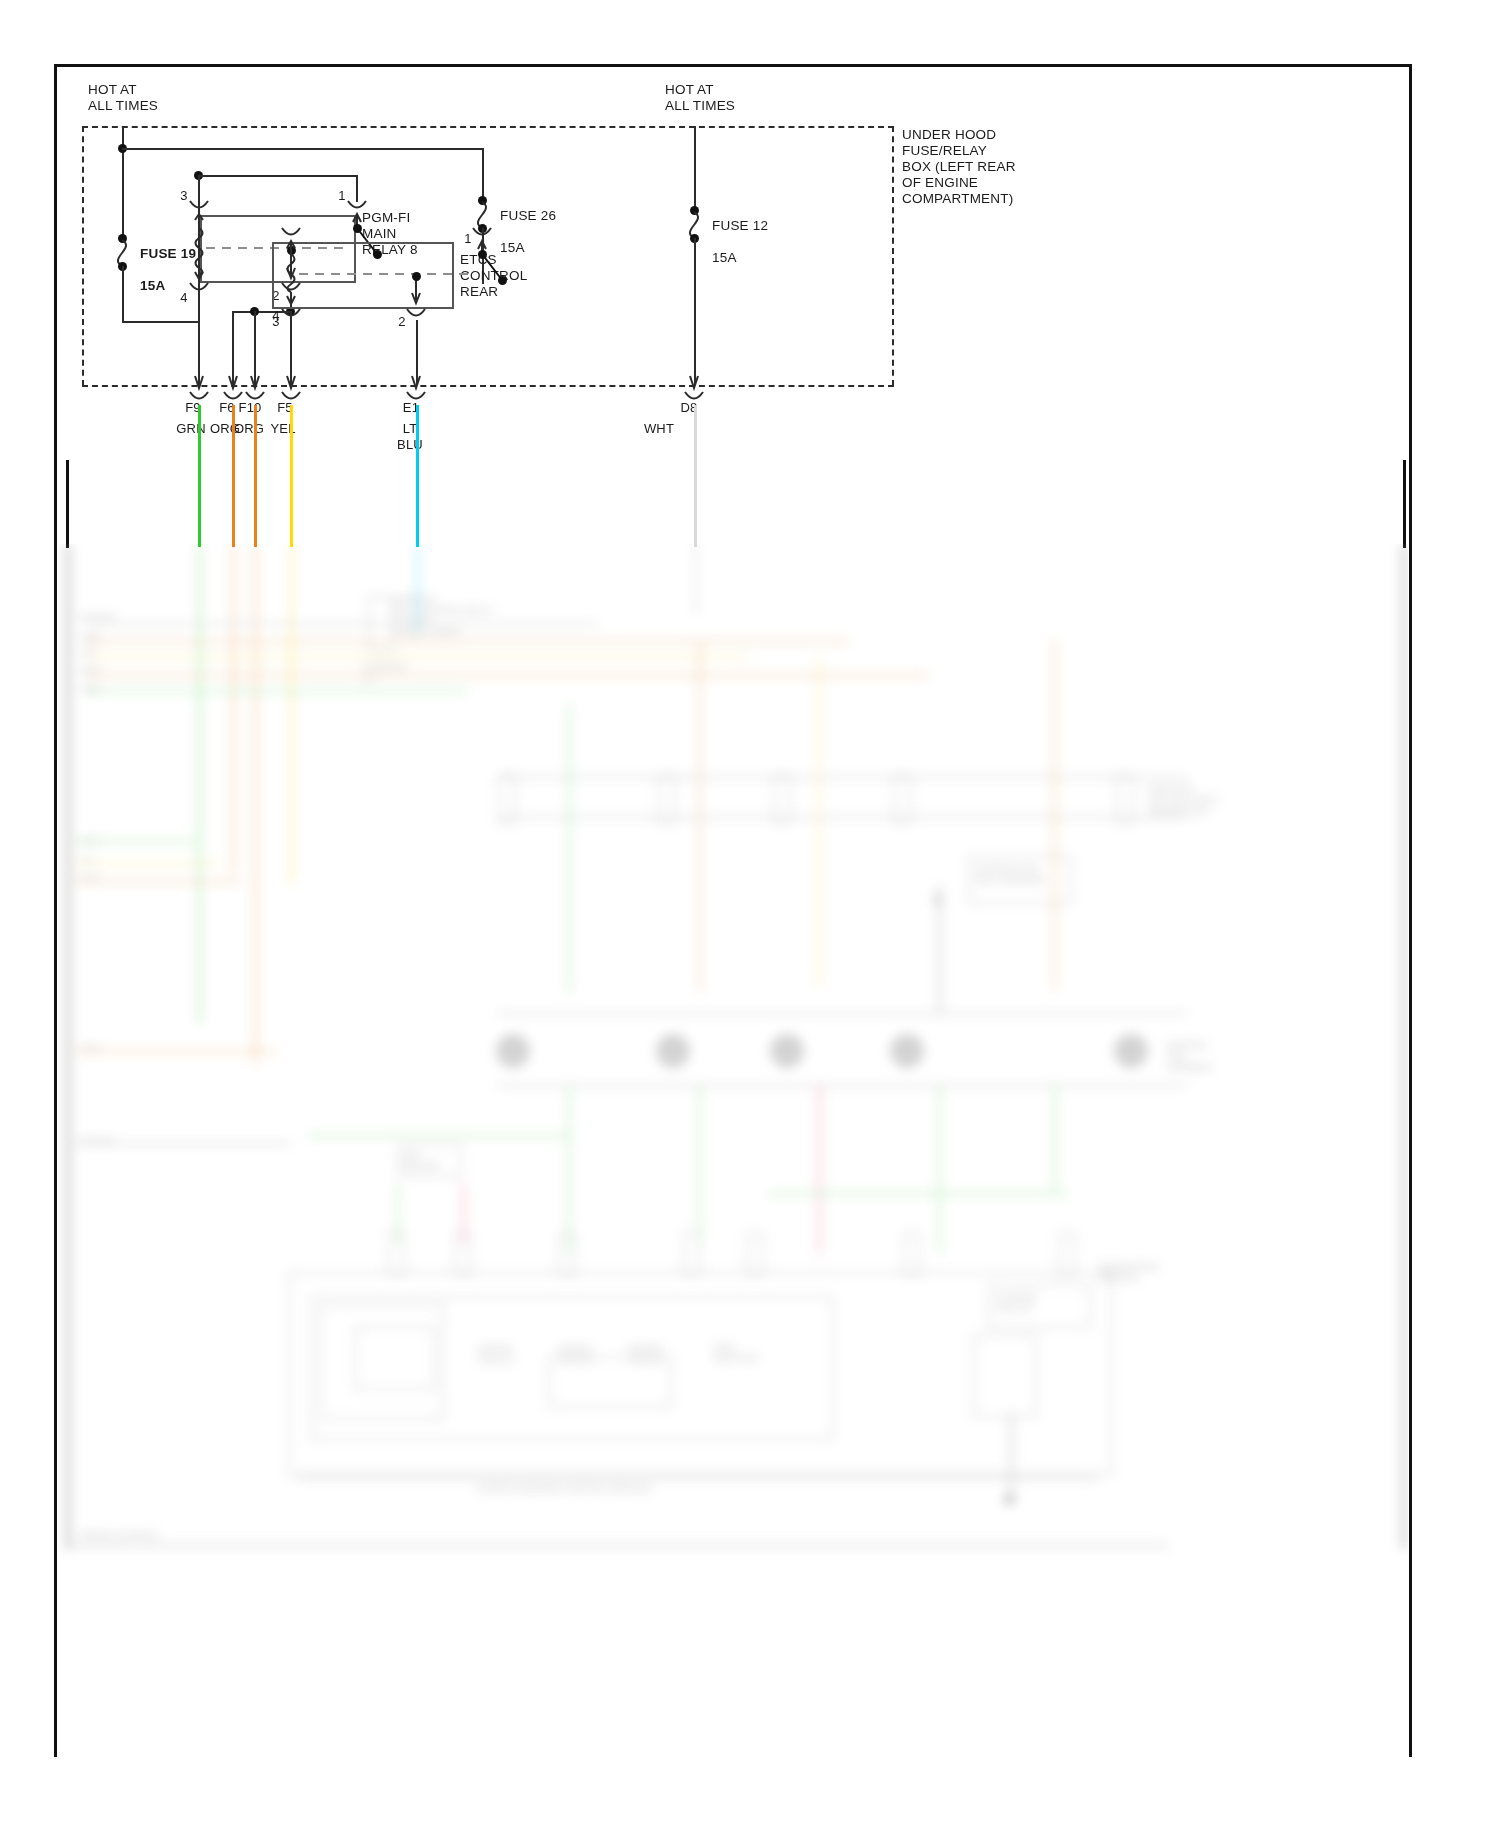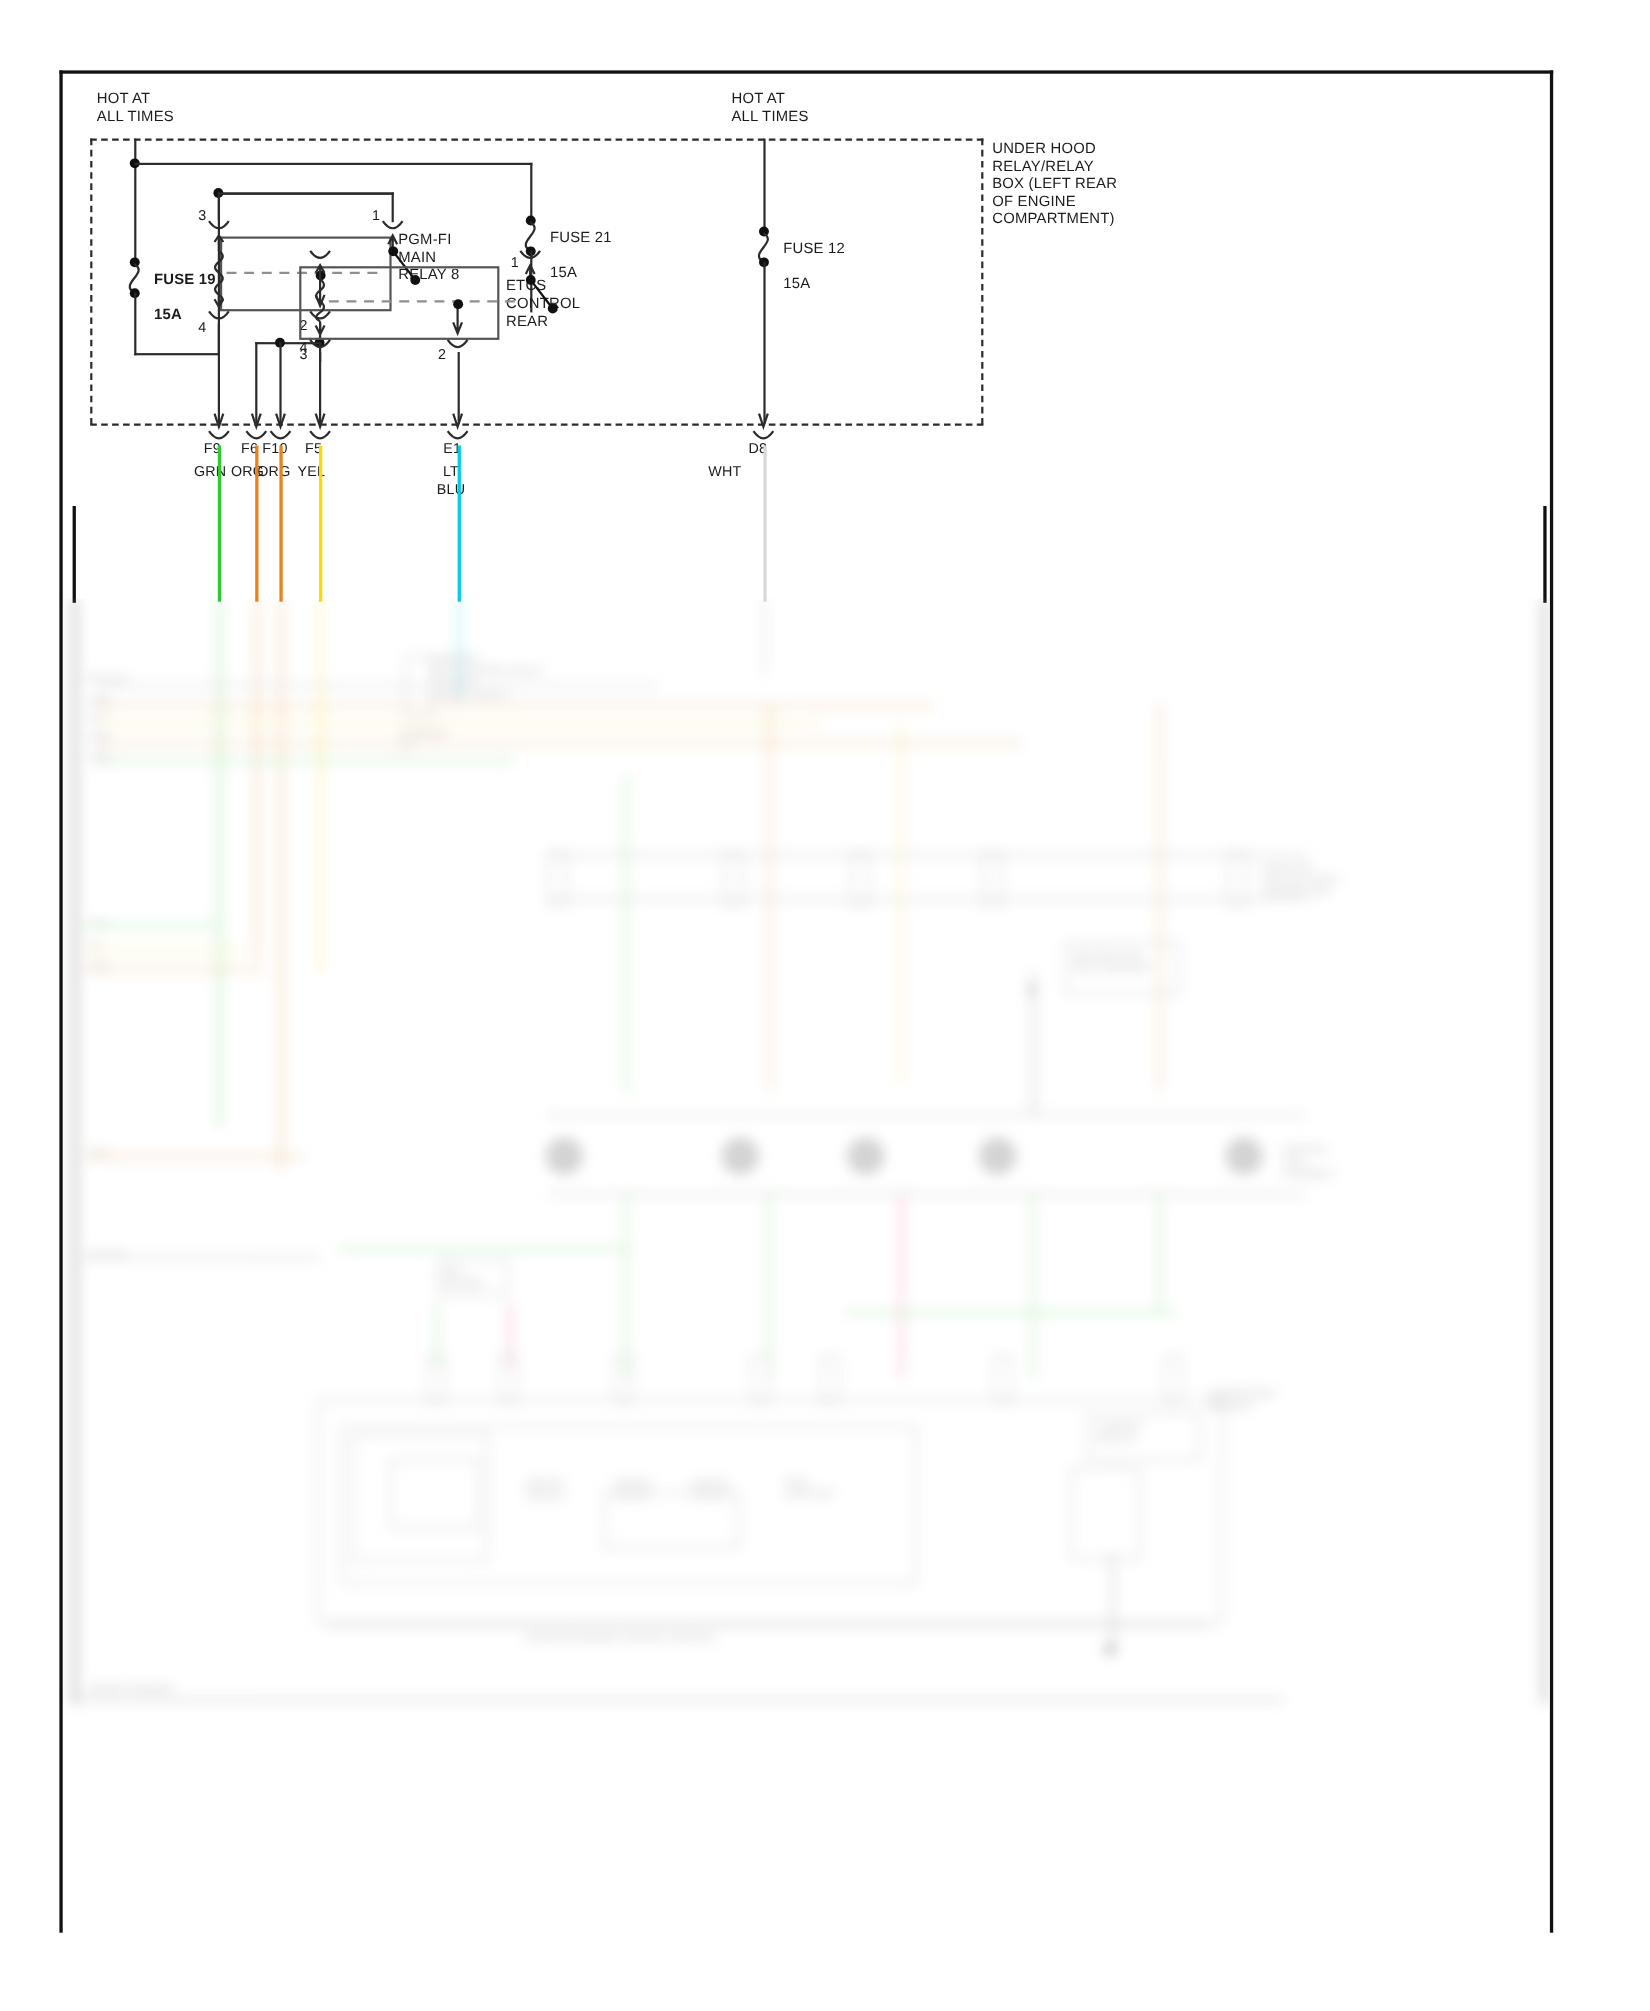--- a/index.html
+++ b/index.html
@@ -134,21 +134,21 @@
 
   <div class="lbl" style="left:665px; top:82px; width:130px;">HOT AT
 ALL TIMES</div>
 
   <div class="dash-h" style="left:82px; top:126px; width:812px;"></div>
   <div class="dash-h" style="left:82px; top:385px; width:812px;"></div>
   <div class="dash-v" style="left:82px; top:126px; height:260px;"></div>
   <div class="dash-v" style="left:892px; top:126px; height:260px;"></div>
 
   <div class="lbl" style="left:902px; top:127px; width:180px;">UNDER HOOD
-RELAY/RELAY
+FUSE/RELAY
 BOX (LEFT REAR
 OF ENGINE
 COMPARTMENT)</div>
 
   <div class="vline" style="left:122px; top:126px; height:113px;"></div>
   <div class="dot" style="left:118px; top:144px;"></div>
 
   <div class="hline" style="left:122px; top:148px; width:362px;"></div>
   <div class="vline" style="left:482px; top:148px; height:52px;"></div>
 
@@ -221,21 +221,21 @@
   <div class="vline" style="left:254px; top:311px; height:74px;"></div>
 
   <div class="vline" style="left:290px; top:311px; height:18px;"></div>
 
   <div class="dot" style="left:478px; top:196px;"></div>
   <svg class="ovl">
     <path d="M482 202 C 496 210, 468 220, 482 228" stroke="#2b2b2b" stroke-width="2" fill="none"></path>
   </svg>
   <div class="dot" style="left:478px; top:224px;"></div>
   <div class="lbl" style="left:500px; top:192px; width:110px;">
-    <span>FUSE 21</span><br>
+    <span>FUSE 26</span><br>
     <span>15A</span>
   </div>
   <div class="vline" style="left:482px; top:228px; height:56px;"></div>
 
   <div class="box-outline" style="left:272px; top:242px; width:178px; height:63px;"></div>
   <div class="lbl" style="left:460px; top:252px; width:120px;">ETCS
 CONTROL
 REAR</div>
 
   <svg class="ovl">

